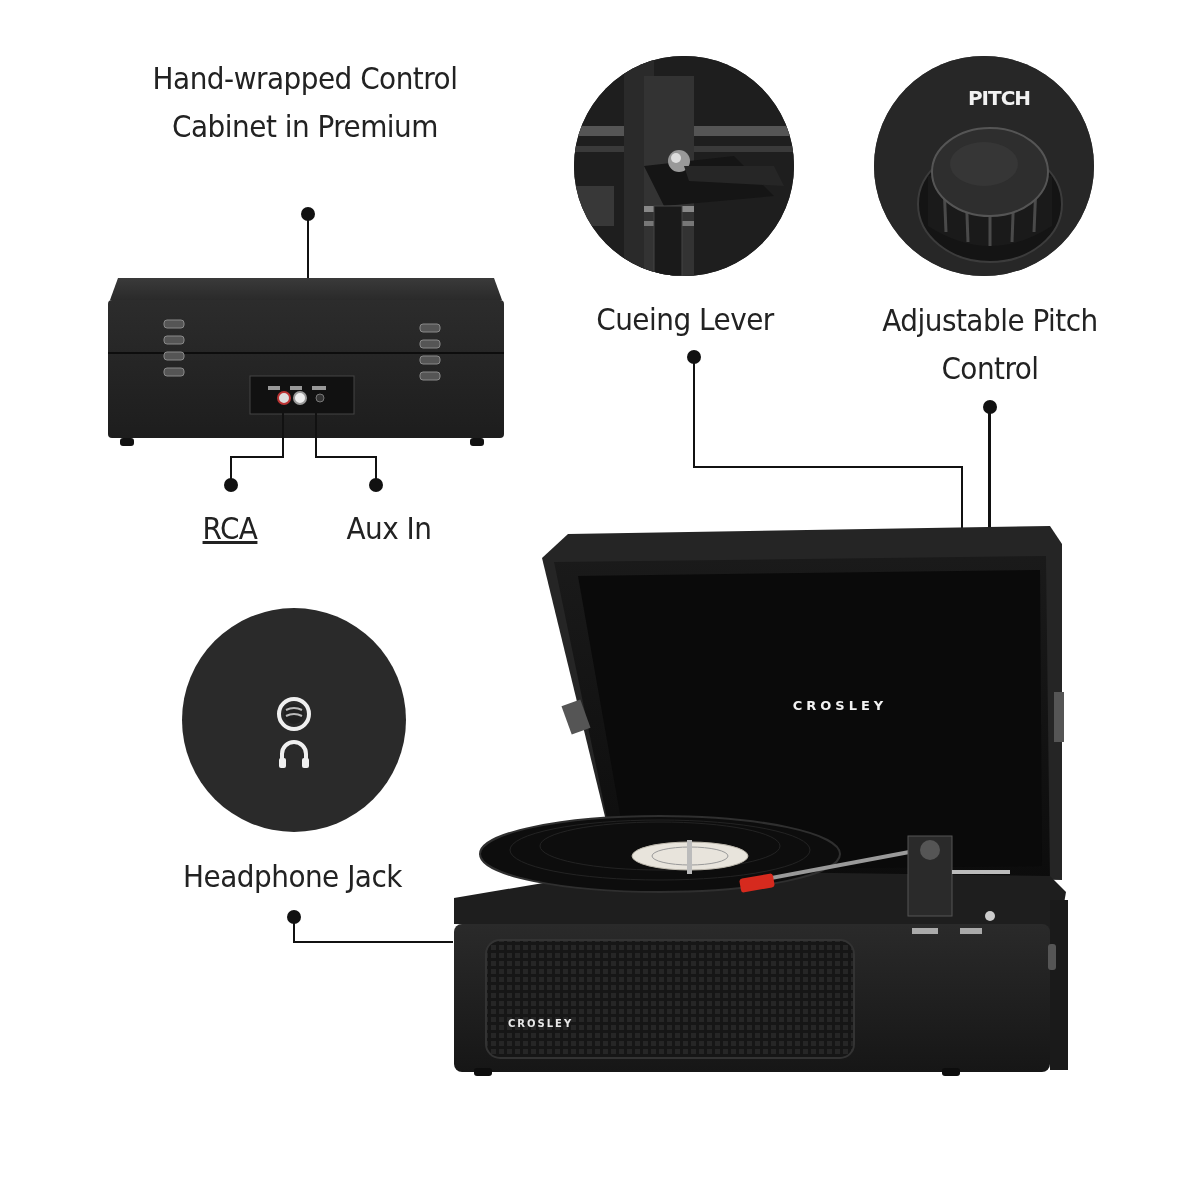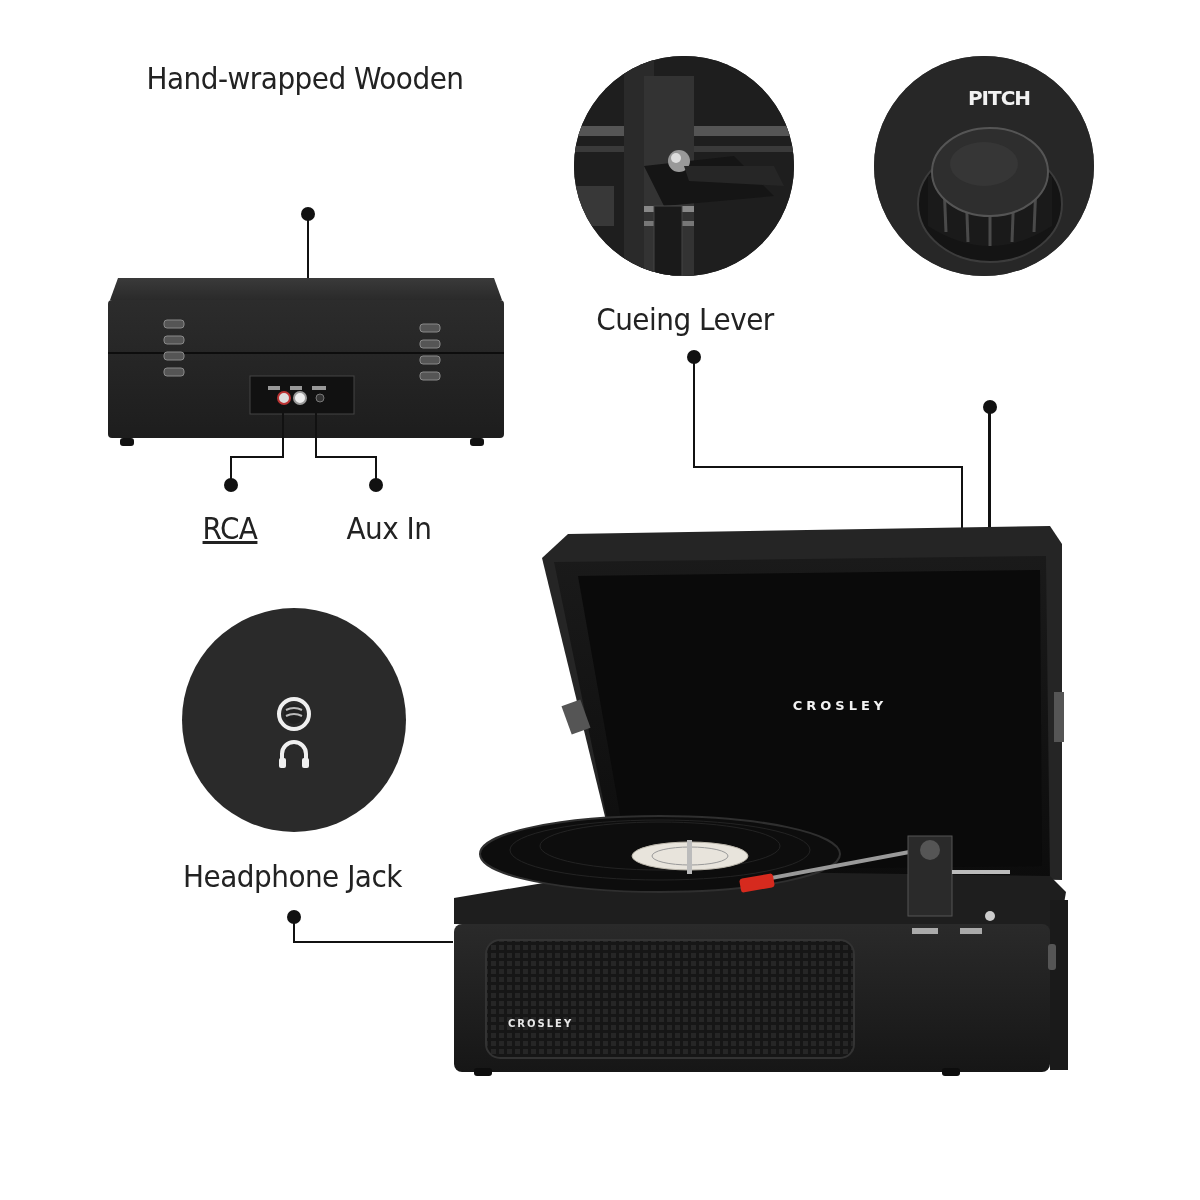--- a/index.html
+++ b/index.html
@@ -8,21 +8,22 @@
   .label-lg{font-size:31px;line-height:48px;}
   .dot{position:absolute;width:14px;height:14px;border-radius:50%;background:#111;}
   .line{position:absolute;background:#111;}
   .circle{position:absolute;border-radius:50%;overflow:hidden;}
   svg{display:block;}
 </style>
 </head>
 <body>
 
 <div class="label label-lg" style="left:100px;top:54px;width:410px;">
-  <div>Hand-wrapped Wooden</div>
+  <div>Hand-wrapped Control</div>
+  <div>Cabinet in Premium</div>
 </div>
 <div class="dot" style="left:301px;top:207px;"></div>
 <div class="line" style="left:307px;top:214px;width:2px;height:84px;"></div>
 
 <div style="position:absolute;left:106px;top:276px;width:400px;height:176px;">
   <svg width="400" height="176" viewBox="0 0 400 176">
     <defs>
       <linearGradient id="caseTop" x1="0" y1="0" x2="0" y2="1">
         <stop offset="0" stop-color="#3a3a3a"></stop>
           <stop offset="1" stop-color="#2a2a2a"></stop>
@@ -107,20 +108,22 @@
       <line x1="116" y1="134" x2="116" y2="190"></line>
         <line x1="140" y1="132" x2="138" y2="186"></line>
       <line x1="162" y1="128" x2="160" y2="176"></line>
     </g>
     <ellipse cx="116" cy="116" rx="58" ry="44" fill="#2e2e2e" stroke="#555" stroke-width="2"></ellipse>
     <ellipse cx="110" cy="108" rx="34" ry="22" fill="#363636"></ellipse>
   </svg>
   <div style="position:absolute;left:0;top:30px;width:250px;text-align:center;color:#f2f2f2;font-weight:bold;font-size:20px;font-family:'DejaVu Sans',sans-serif;letter-spacing:-1px;">PITCH</div>
 </div>
 <div class="label label-lg" style="left:868px;top:296px;width:244px;">
+  <div>Adjustable Pitch</div>
+  <div>Control</div>
 </div>
 <div class="dot" style="left:983px;top:400px;"></div>
 <div class="line" style="left:988px;top:407px;width:3px;height:475px;"></div>
 
 <div class="circle" style="left:182px;top:608px;width:224px;height:224px;background:#2a2a2a;">
   <svg width="224" height="224" viewBox="0 0 224 224">
     <circle cx="112" cy="106" r="15" fill="none" stroke="#f0f0f0" stroke-width="4"></circle>
     <circle cx="112" cy="106" r="10" fill="#222"></circle>
     <path d="M104,102 Q112,98 120,102 M104,108 Q112,104 120,108" stroke="#bbb" stroke-width="2" fill="none"></path>
     <path d="M100,158 L100,146 A12,12 0 0 1 124,146 L124,158" fill="none" stroke="#f0f0f0" stroke-width="4"></path>

